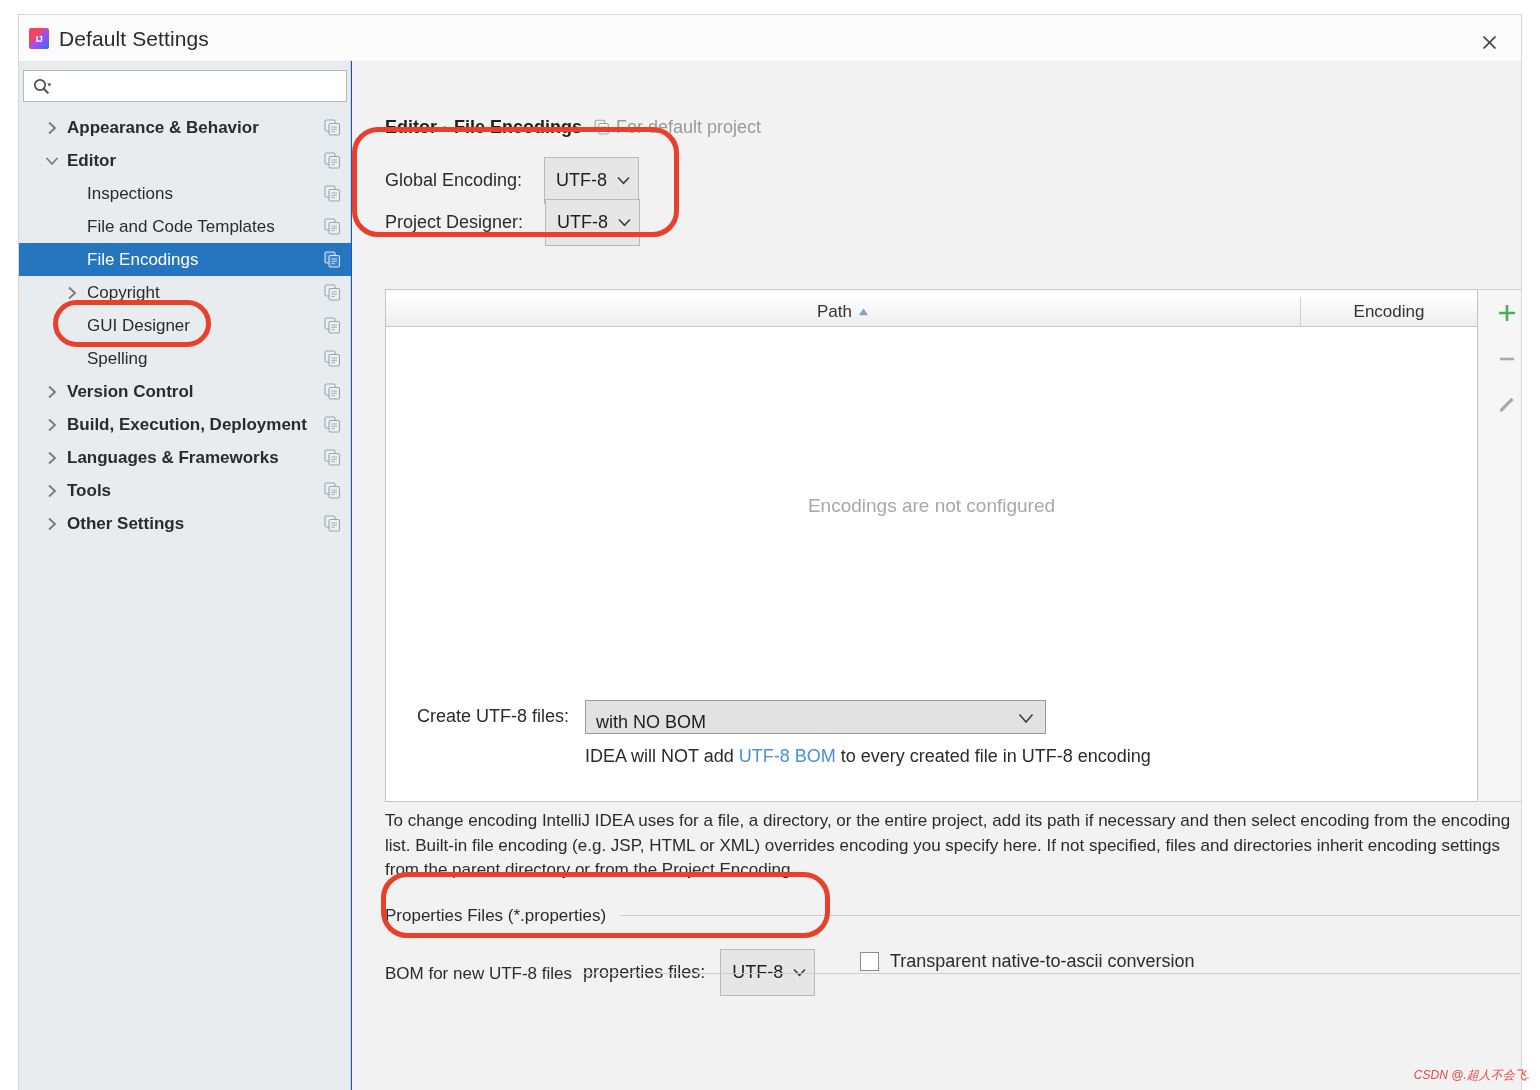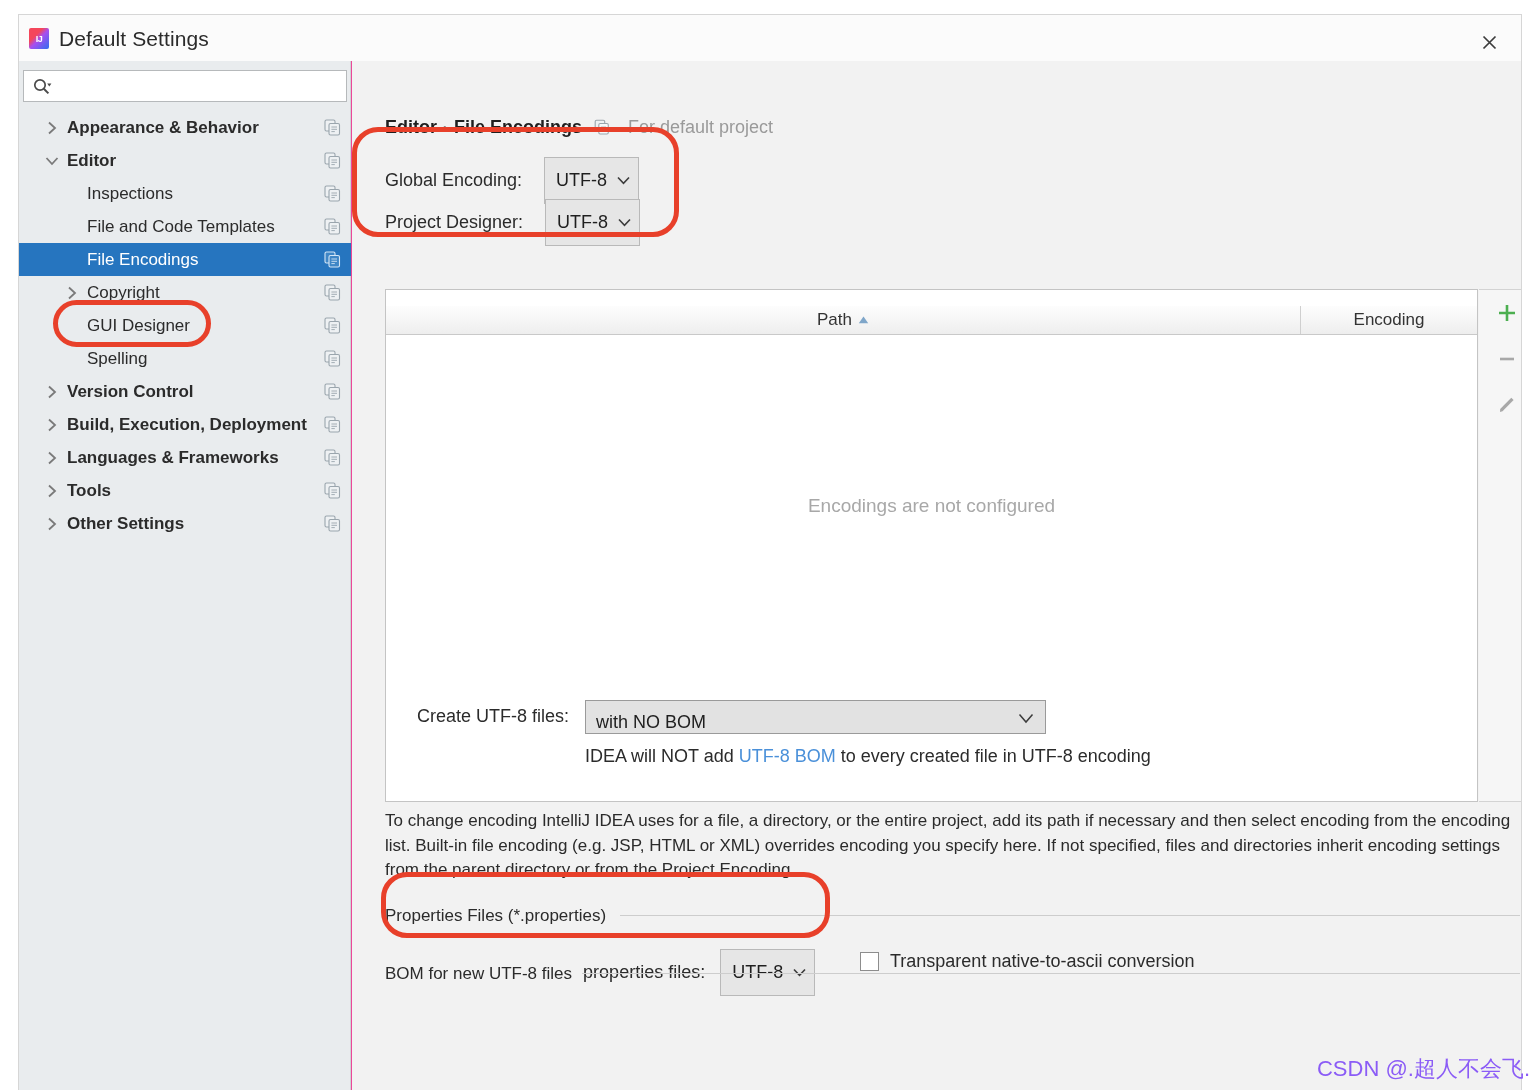--- a/index.html
+++ b/index.html
@@ -8,21 +8,21 @@
     background: #ffffff;
     font-family: "Liberation Sans", sans-serif;
     overflow: hidden;
   }
   #root { position: relative; width: 1540px; height: 1090px; background:#ffffff; }
 
   
   .window {
     position: absolute; left: 18px; top: 14px;
     width: 1504px; height: 1076px;
-    background: #ec4899;
+    background: #1d4ed8;
     border: 1px solid #d6d6d6;
     border-bottom: none;
     overflow: hidden;
   }
 
   
   .titlebar {
     position: absolute; left: 0; top: 0; width: 100%; height: 46px;
     background: #fbfbfb;
   }
@@ -101,42 +101,42 @@
     width: 1170px; height: 1030px;
     background: #f2f2f2;
   }
   .breadcrumb {
     position: absolute; left: 33px; top: 56px;
     font-size: 18px; white-space: nowrap;
     display: flex; align-items: baseline;
   }
   .bc-part { font-weight: bold; color: #1f1f1f; }
   .bc-sep  { color: #6a6a6a; margin: 0 6px; font-weight: bold; font-size: 15px; }
-  .bc-note { color: #9a9a9a; font-weight: normal; margin-left: 18px; }
+  .bc-note { color: #9a9a9a; font-weight: normal; margin-left: 6px; }
   .bc-icon { margin-left: 12px; width: 16px; height: 16px; position: relative; top: 2px; }
 
   .field-row { position: absolute; display: flex; align-items: center; }
   .field-label { font-size: 18px; color: #2b2b2b; }
 
   .combo {
     display: inline-flex; align-items: center; justify-content: space-between;
     background: #e6e6e6; border: 1px solid #b9b9b9;
     height: 47px; padding: 0 8px 0 11px; cursor: pointer;
   }
   .combo .val { font-size: 18px; color: #1f1f1f; white-space: nowrap; }
   .combo .arr { margin-left: 10px; display:flex; }
 
   
   .table-box {
     position: absolute; left: 33px; top: 228px;
     width: 1093px; height: 513px;
     background: #ffffff; border: 1px solid #c4c4c4;
   }
   .table-head {
-    position: absolute; left: 0; top: 16px; width: 100%; height: 29px;
+    position: absolute; left: 0; top: 8px; width: 100%; height: 29px;
     background: linear-gradient(#fdfdfd, #eeeeee);
     border-bottom: 1px solid #c9c9c9;
     display: flex;
   }
   .th {
     display: flex; align-items: center; justify-content: center;
     font-size: 17px; color: #333;
     height: 28px; cursor: pointer;
   }
   .th.path { width: 915px; border-right: 1px solid #cfcfcf; }
@@ -197,21 +197,21 @@
   .link { color: #4a90d9; }
 
   
   .anno {
     position: absolute; border: 5px solid #e8402a; border-radius: 26px;
     pointer-events: none;
   }
 
   .watermark {
     position: absolute; right: 10px; bottom: 6px;
-    font-size: 22px; color: #8b5cf6; white-space: nowrap;
+    font-size: 12px; color: #ef4444; white-space: nowrap; font-style: italic;
   }
 </style>
 </head>
 <body>
 
 <div id="root">
 
   <div class="window">
 
     <div class="titlebar">

